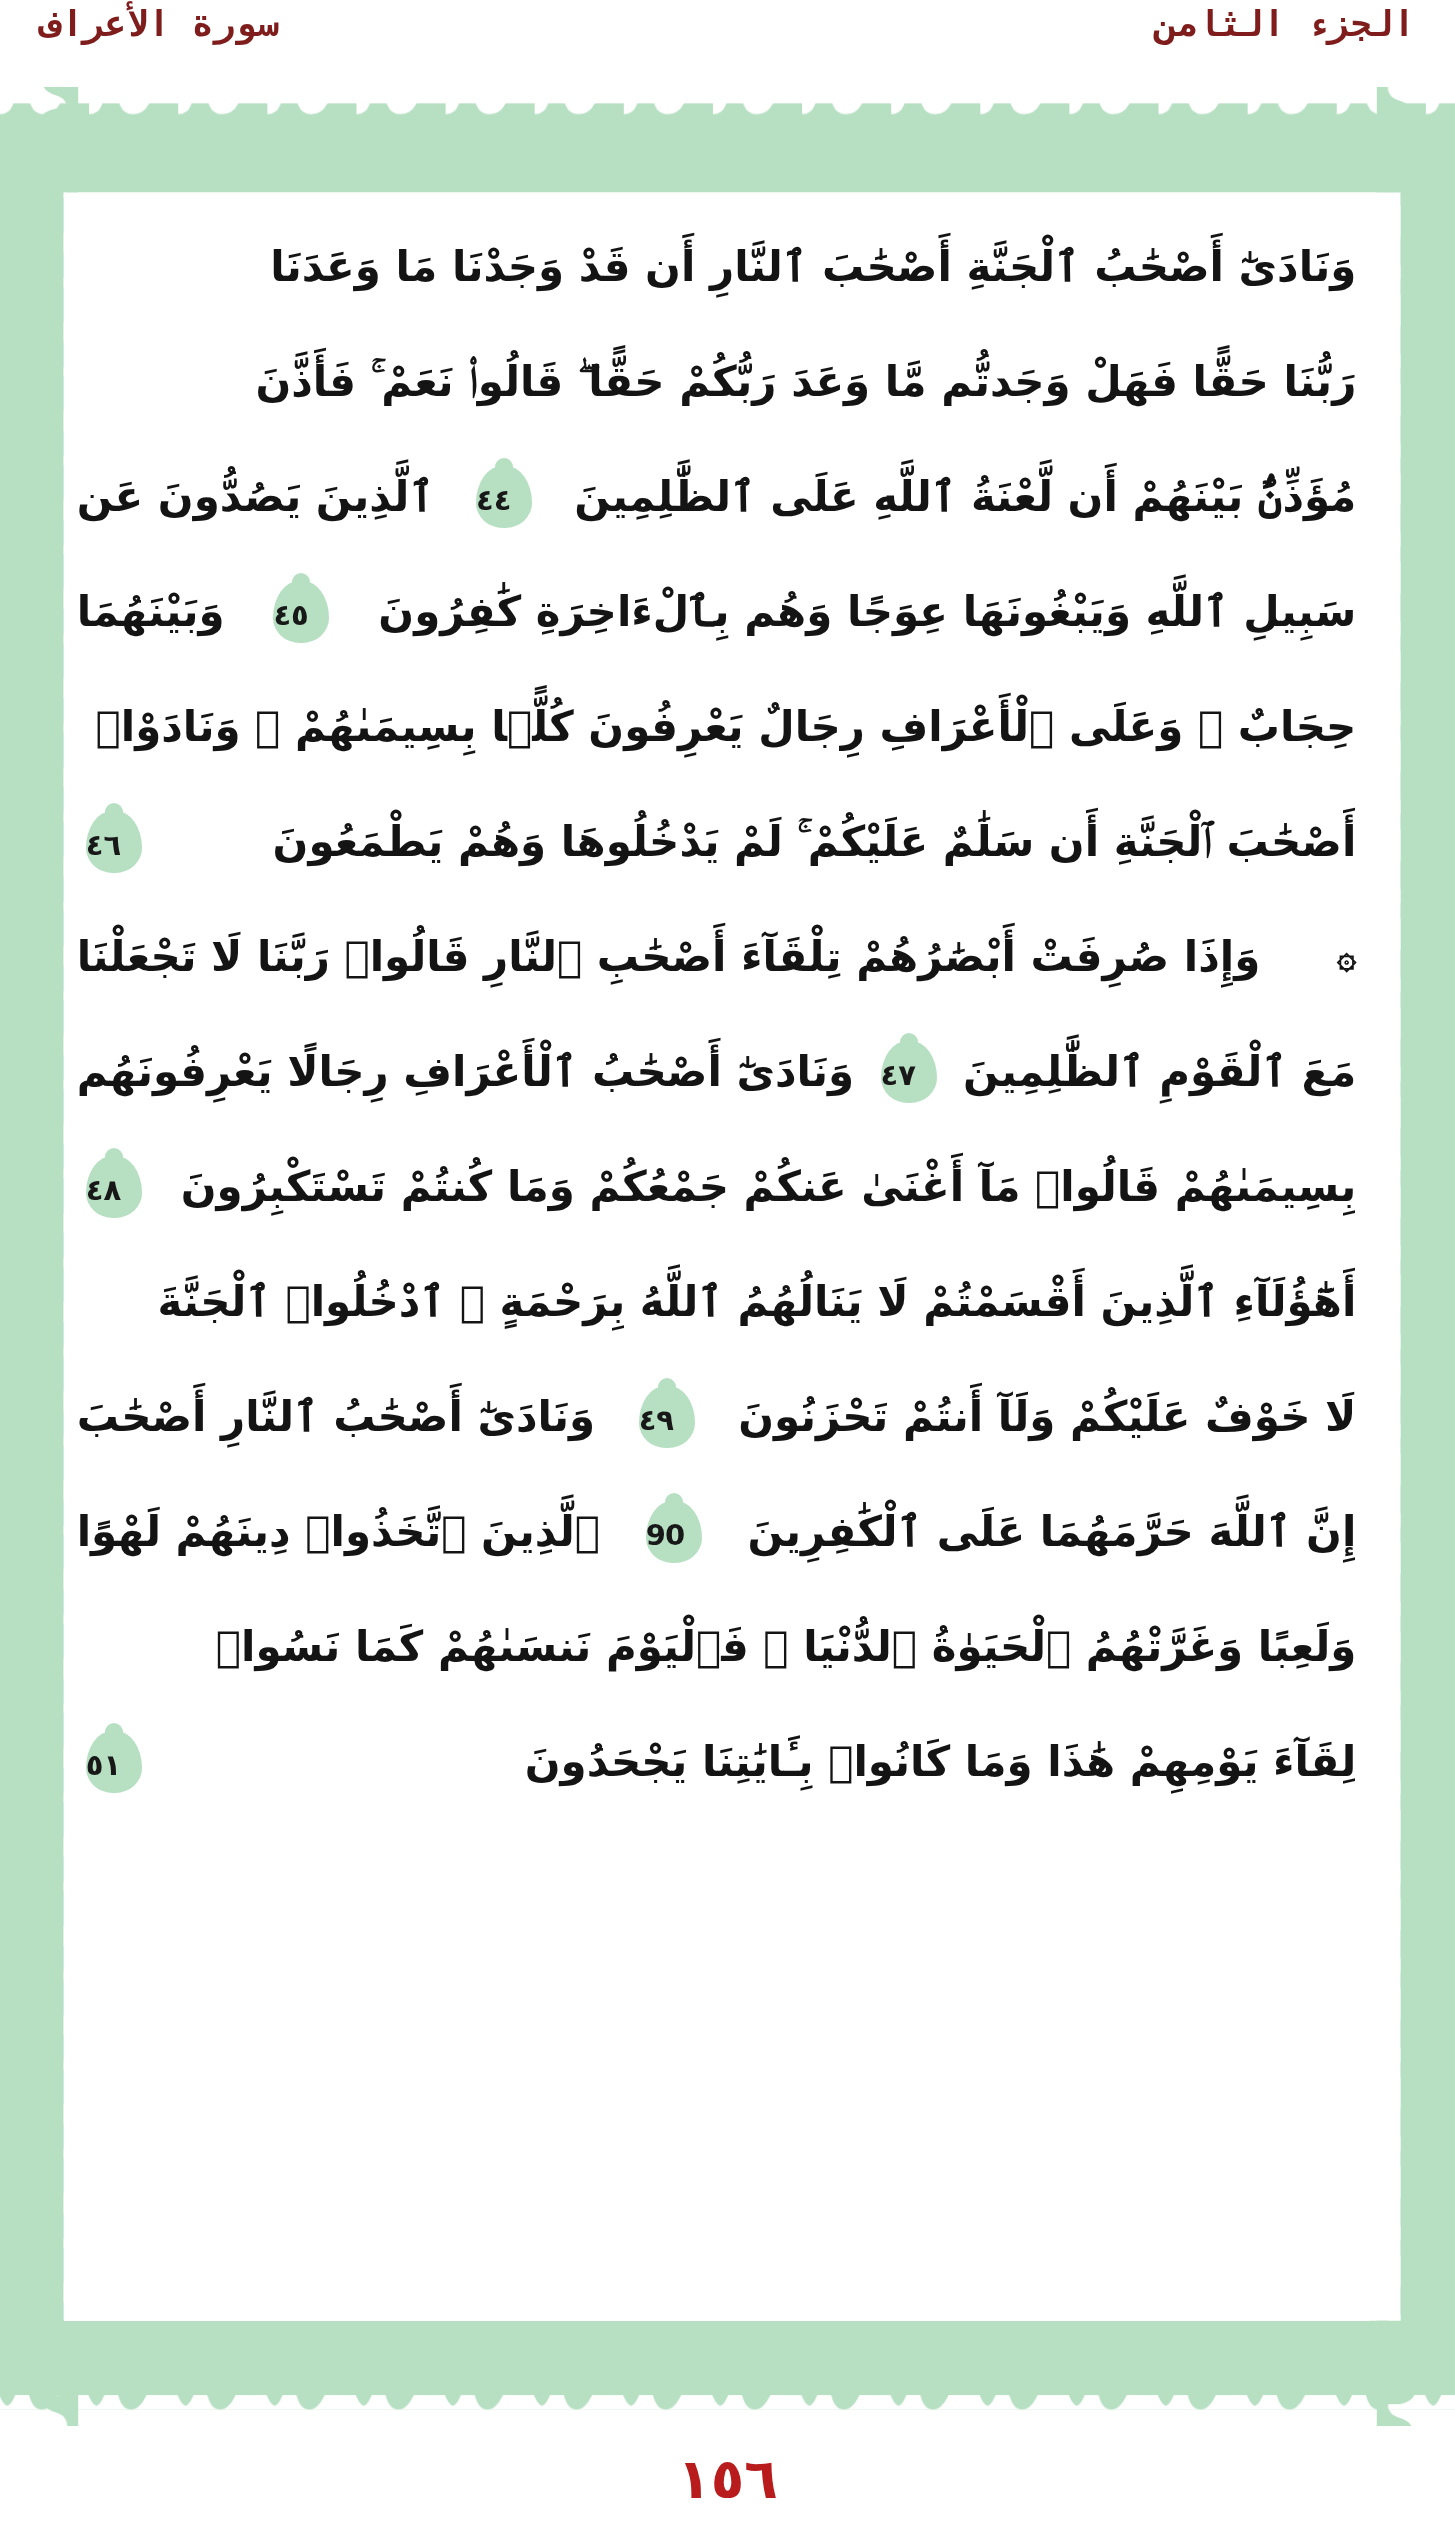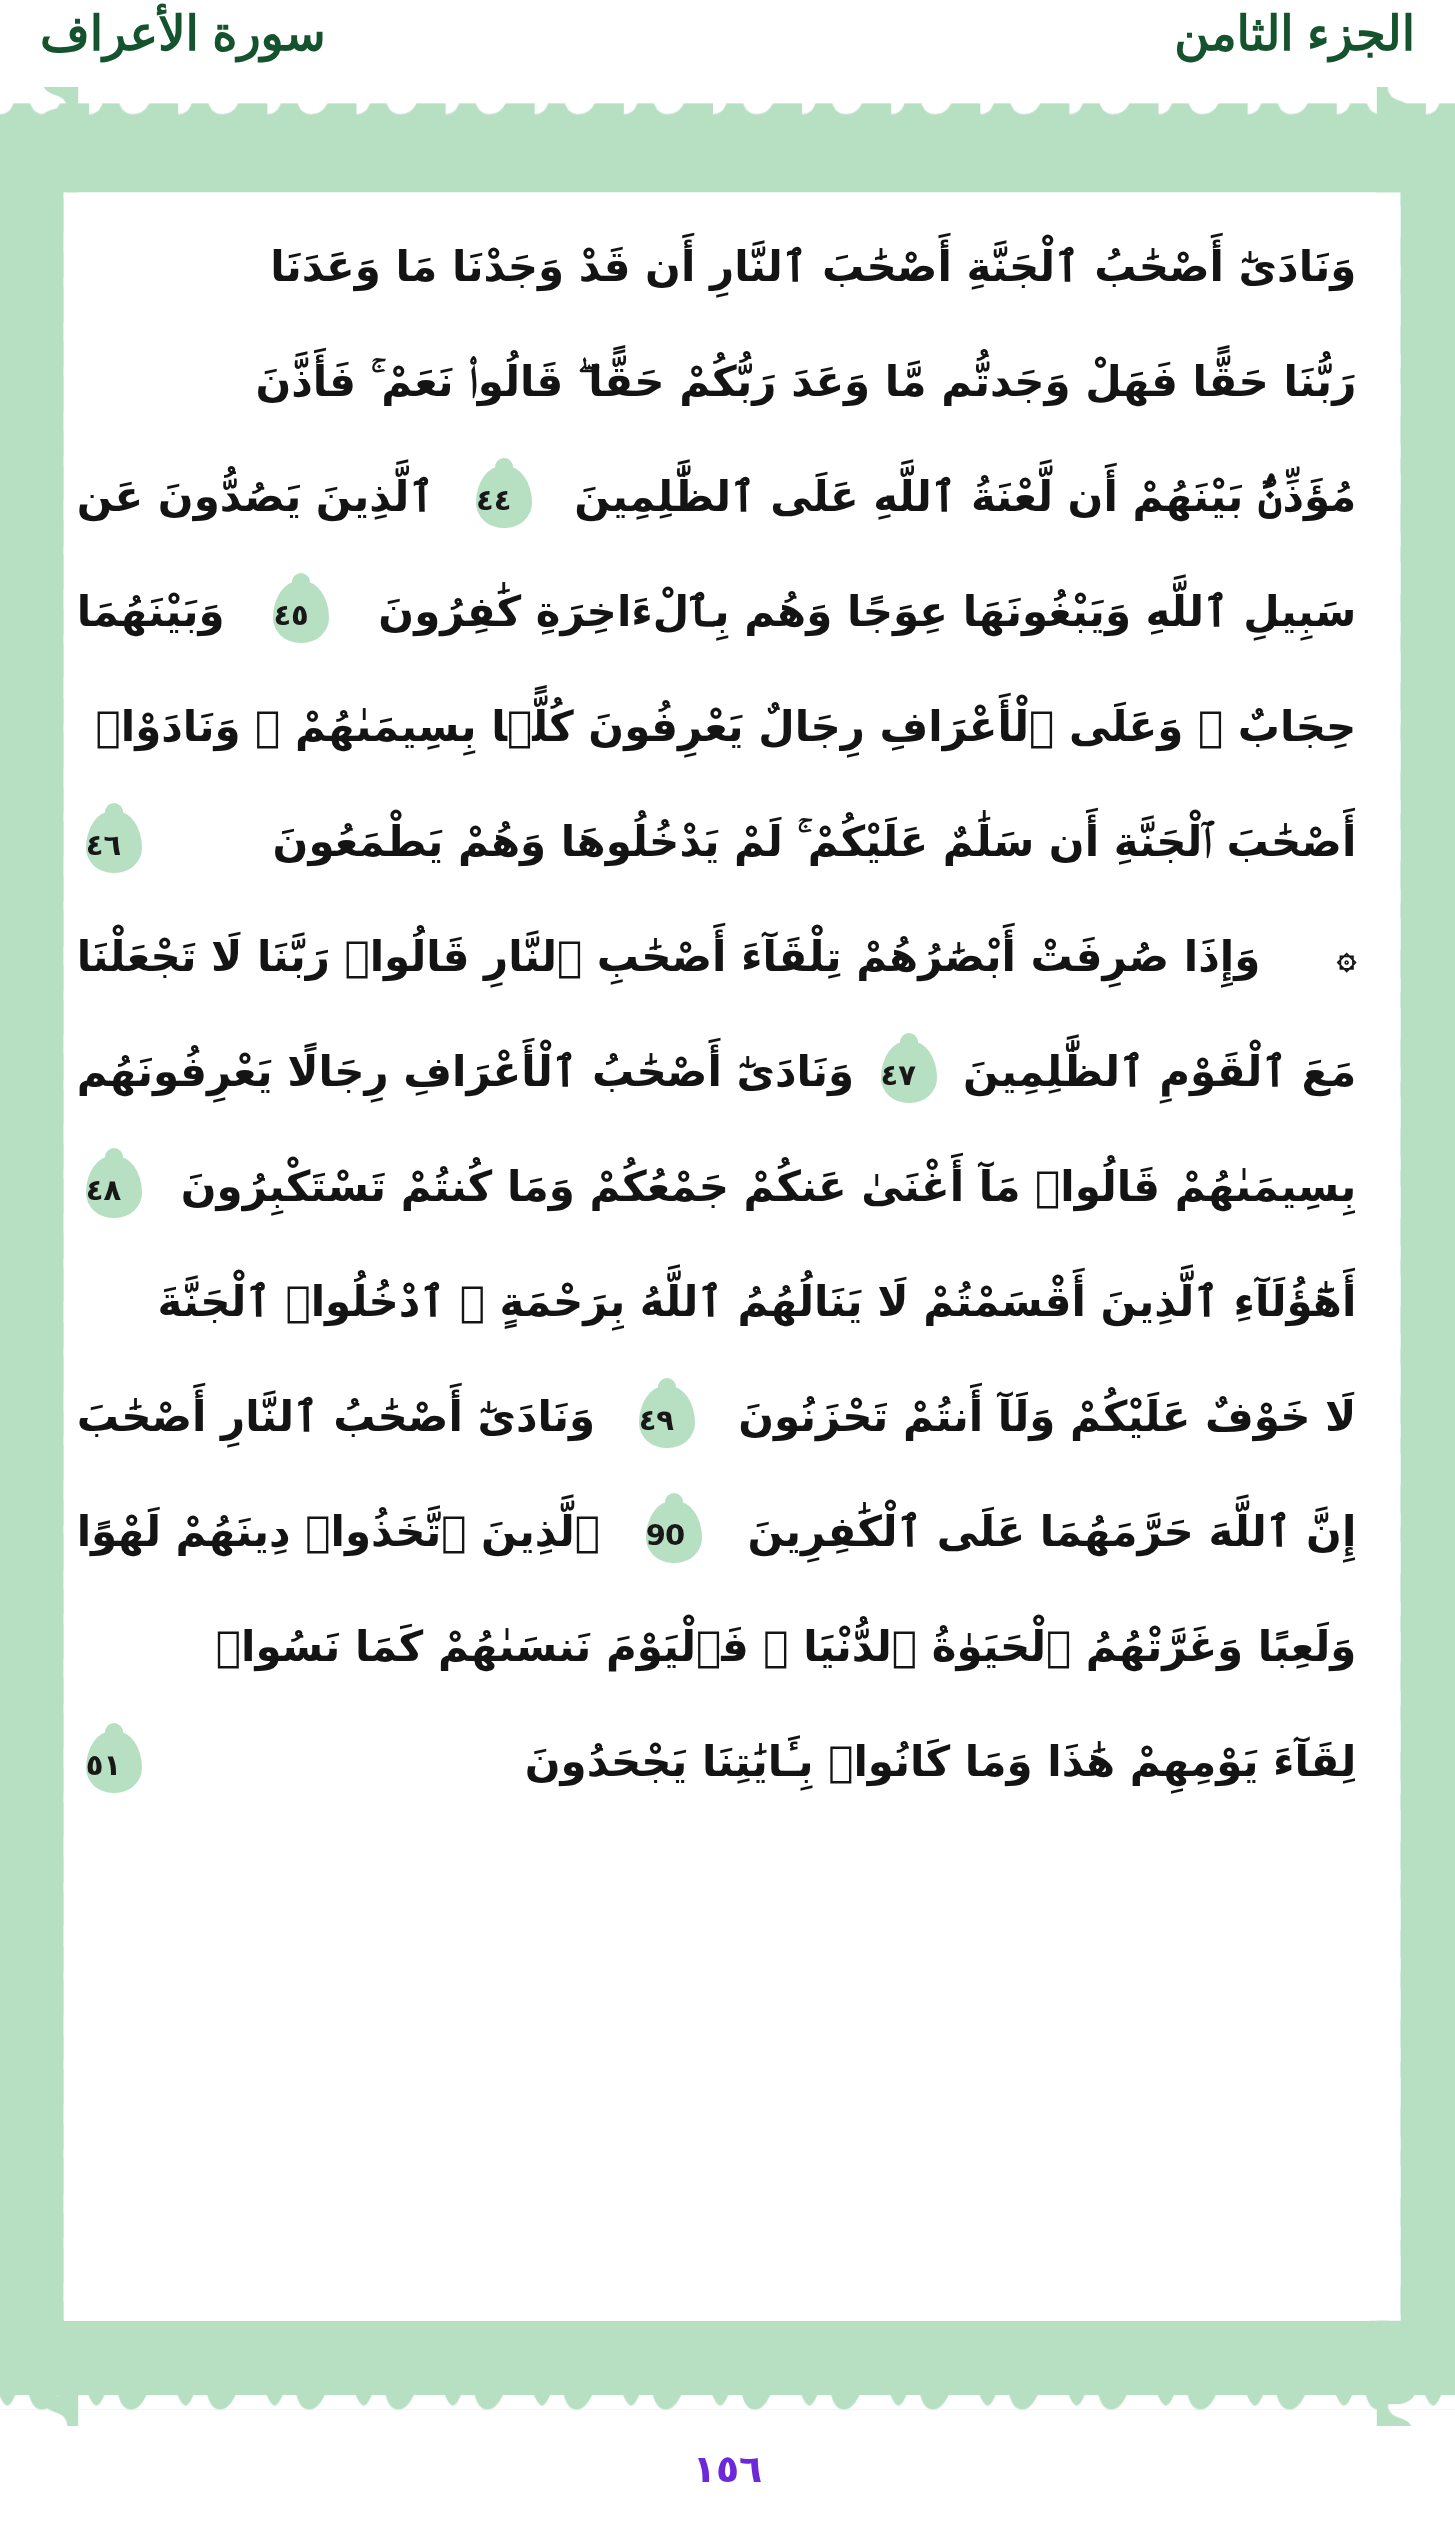--- a/index.html
+++ b/index.html
@@ -12,24 +12,24 @@
   }
 
   
   .page-header{
     position:absolute;top:0;left:0;width:1455px;height:82px;
     display:flex;align-items:flex-start;justify-content:space-between;
     padding:3.6px 40px 0 40px;box-sizing:border-box;
     direction:rtl;
   }
   .header-text{
-    font-family:Liberation Sans, sans-serif;
-    font-size:48px;
+    font-family:Liberation Mono, monospace;
+    font-size:36px;
     font-weight:600;
-    color:#14532d;
+    color:#7f1d1d;
     line-height:1.25;
     white-space:nowrap;
     letter-spacing:0px;
   }
 
   
   .frame{
     position:absolute;
     left:0;top:87px;
     width:1455px;height:2339px;
@@ -121,23 +121,23 @@
     flex:0 0 auto;
   }
 
   
   .page-number{
     position:absolute;
     left:0;right:0;
     top:2447px;
     text-align:center;
     font-family:"DejaVu Sans","Liberation Sans",sans-serif;
-    font-size:38px;
+    font-size:55px;
     font-weight:700;
-    color:#6d28d9;
+    color:#b91c1c;
     letter-spacing:1.8px;
   }
 </style>
 </head>
 <body>
 
 <div class="page-header">
   <div class="header-text">الجزء الثامن</div>
   <div class="header-text">سورة الأعراف</div>
 </div>

